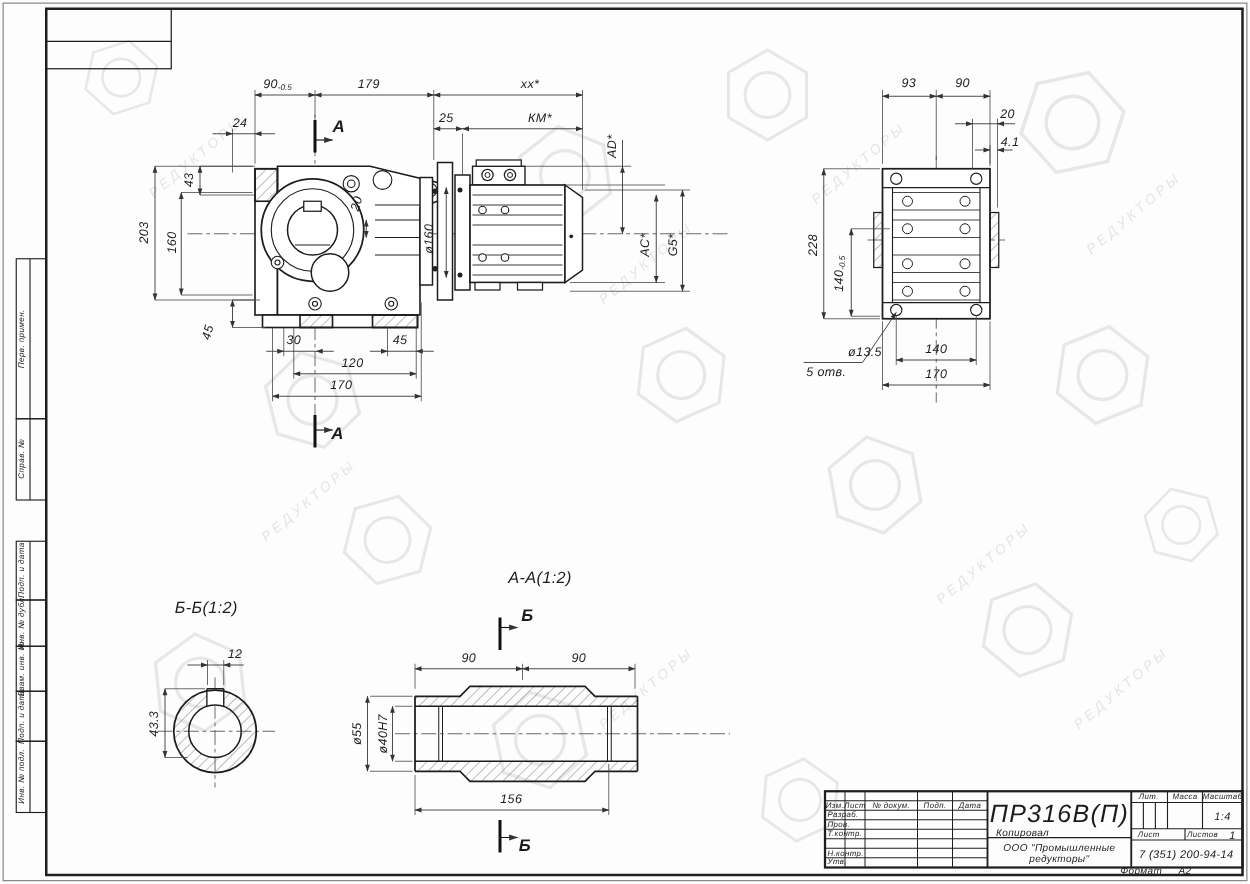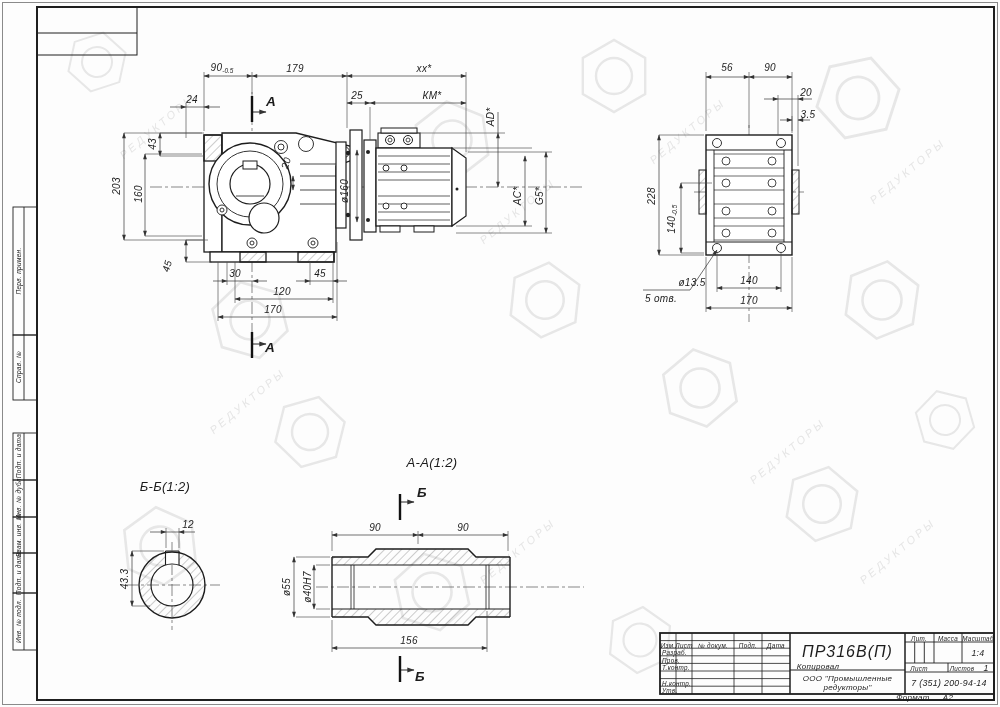--- a/index.html
+++ b/index.html
@@ -13,21 +13,21 @@
   .lb{position:absolute;transform:translate(-50%,-50%);font-style:italic;
       font-size:10px;color:#1c1c1c;white-space:nowrap;letter-spacing:.3px}
   .r90{transform:translate(-50%,-50%) rotate(-90deg)}
   .r75{transform:translate(-50%,-50%) rotate(-75deg)}
   .big{font-size:13.5px;font-weight:bold}
   .ttl{font-size:13px}
   .tol{font-size:6.5px;vertical-align:-2px;letter-spacing:0}
   .tb{font-size:6.3px}
   .tb8{font-size:8px}
   .tb9{font-size:8.8px}
-  .name{font-size:16px;letter-spacing:1px}
+  .name{font-size:20px;letter-spacing:1px}
   .side{font-size:6.5px}
   .note{font-size:10.5px}
   .lla{transform:translate(0,-50%)}
 </style>
 </head>
 <body>
 
 <div class="sheet">
 
   <div class="wmlayer">
@@ -361,24 +361,24 @@
     <span class="lb" style="left:282px;top:291px">120</span>
     <span class="lb" style="left:273px;top:309px">170</span>
     <span class="lb r75" style="left:286px;top:163px">20</span>
     <span class="lb r90" style="left:344px;top:191px">ø160</span>
     <span class="lb r90" style="left:490px;top:117px">AD*</span>
     <span class="lb r90" style="left:517px;top:196px">AC*</span>
     <span class="lb r90" style="left:539px;top:196px">G5*</span>
     <span class="lb big" style="left:271px;top:101px">А</span>
     <span class="lb big" style="left:270px;top:347px">А</span>
 
-    <span class="lb" style="left:727px;top:67px">56</span>
+    <span class="lb" style="left:727px;top:67px">93</span>
     <span class="lb" style="left:770px;top:67px">90</span>
     <span class="lb" style="left:806px;top:92px">20</span>
-    <span class="lb" style="left:808px;top:114px">3.5</span>
+    <span class="lb" style="left:808px;top:114px">4.1</span>
     <span class="lb r90" style="left:651px;top:196px">228</span>
     <span class="lb r90" style="left:672px;top:219px"><span>140</span><span class="tol">-0.5</span></span>
     <span class="lb" style="left:692px;top:282px">ø13.5</span>
     <span class="lb" style="left:661px;top:298px">5 отв.</span>
     <span class="lb" style="left:749px;top:280px">140</span>
     <span class="lb" style="left:749px;top:300px">170</span>
 
     <span class="lb ttl" style="left:165px;top:486px">Б-Б(1:2)</span>
     <span class="lb" style="left:188px;top:524px">12</span>
     <span class="lb r90" style="left:124px;top:579px">43.3</span>

